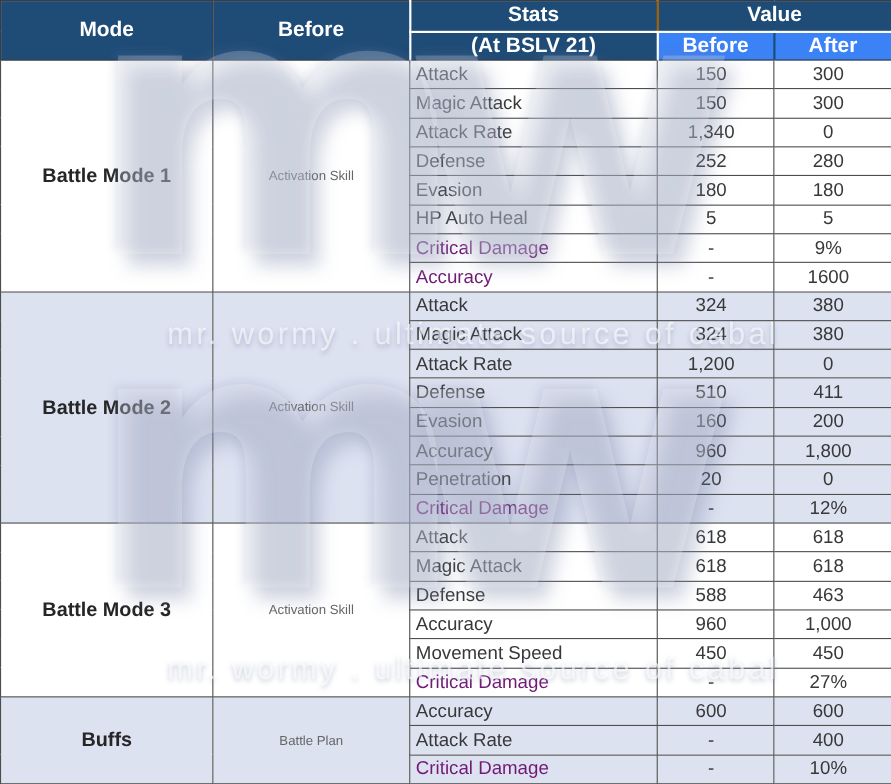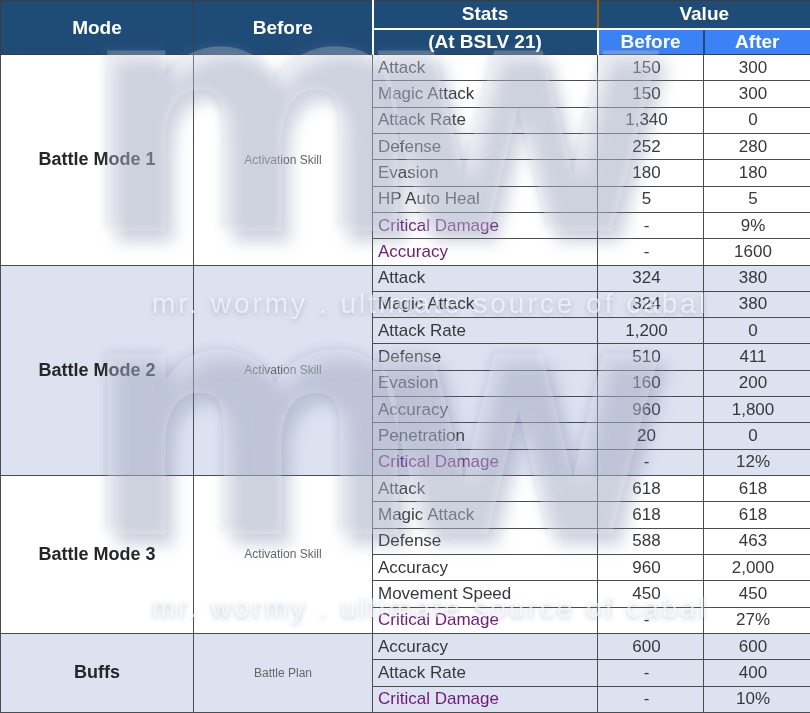--- a/index.html
+++ b/index.html
@@ -229,21 +229,21 @@
           <td class="num-cell">618</td>
         </tr>
         <tr>
           <td class="stat-cell">Defense</td>
           <td class="num-cell">588</td>
           <td class="num-cell">463</td>
         </tr>
         <tr>
           <td class="stat-cell">Accuracy</td>
           <td class="num-cell">960</td>
-          <td class="num-cell">2,000</td>
+          <td class="num-cell">1,000</td>
         </tr>
         <tr>
           <td class="stat-cell">Movement Speed</td>
           <td class="num-cell">450</td>
           <td class="num-cell">450</td>
         </tr>
         <tr>
           <td class="stat-cell red">Critical Damage</td>
           <td class="num-cell">-</td>
           <td class="num-cell">27%</td>

